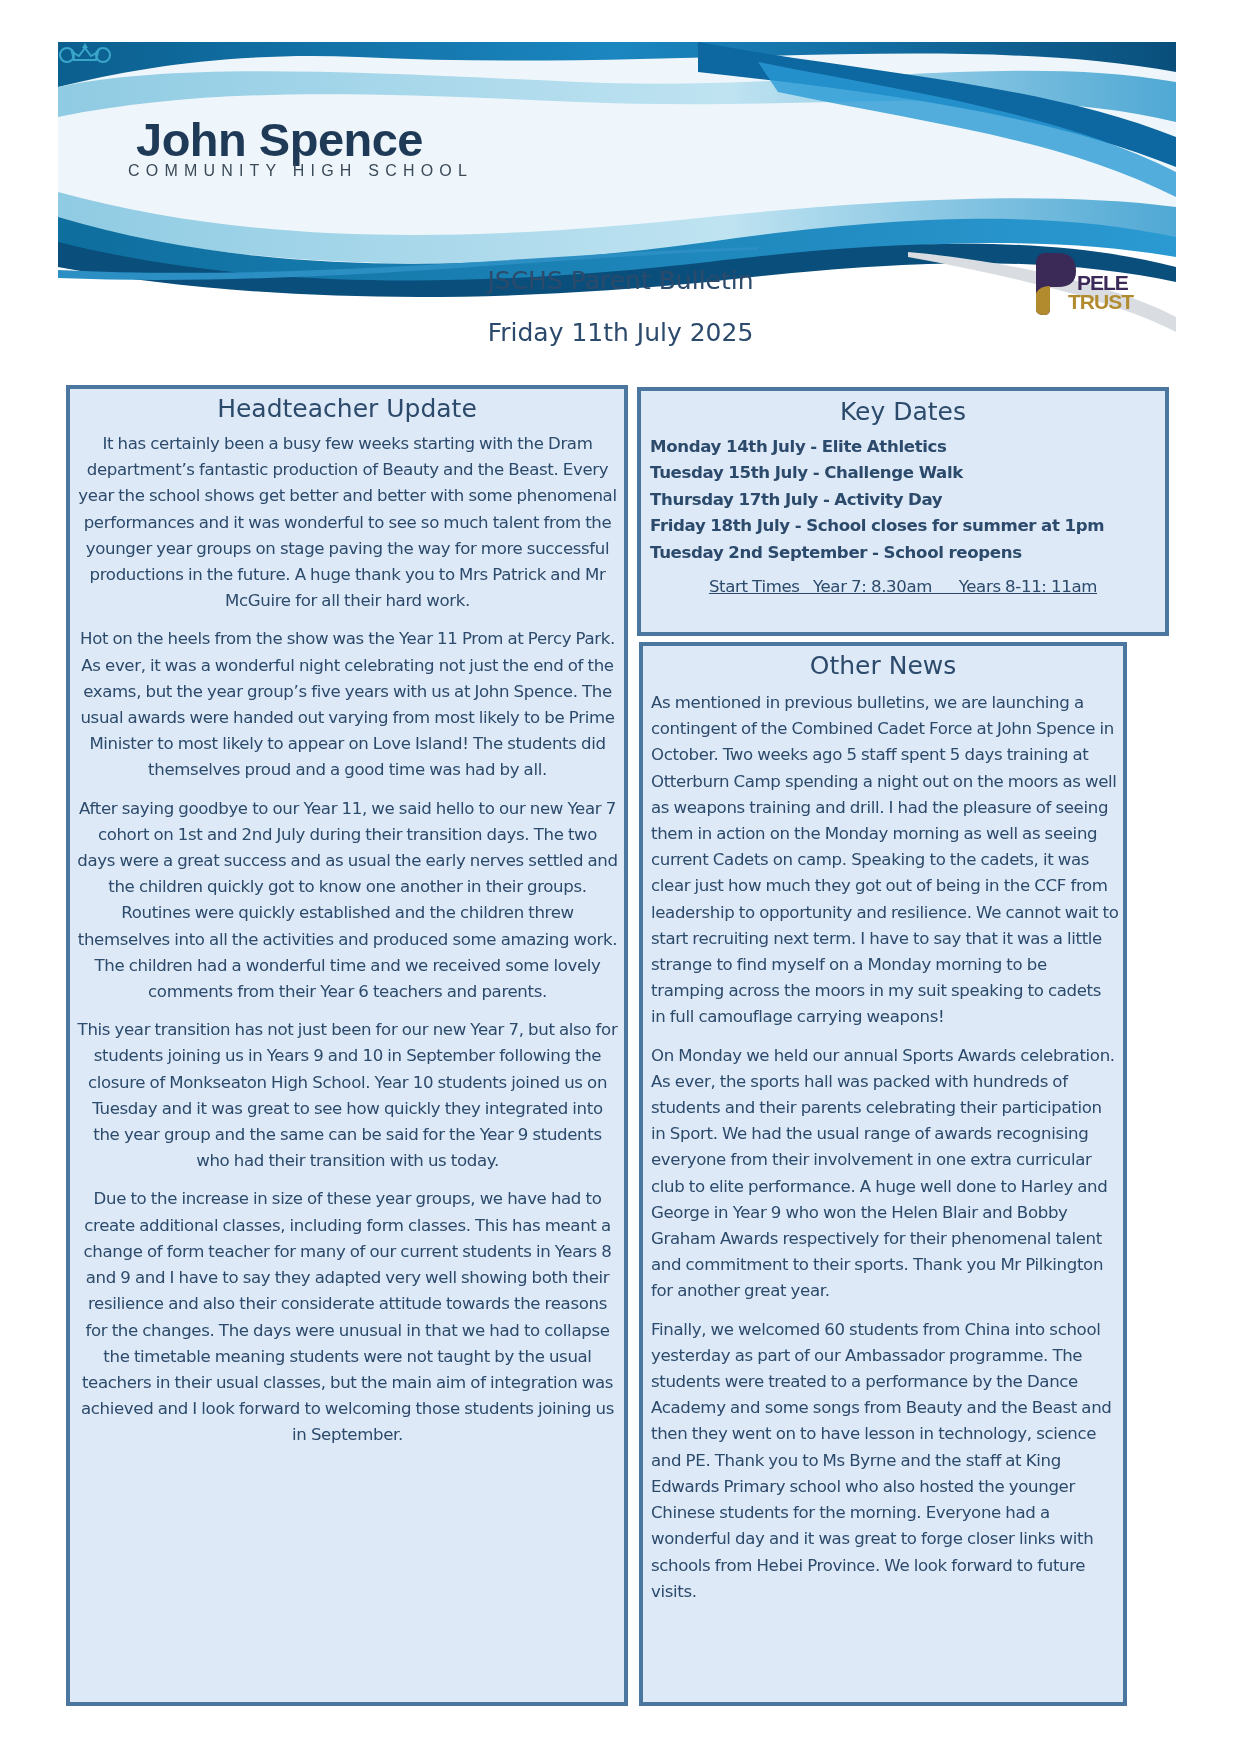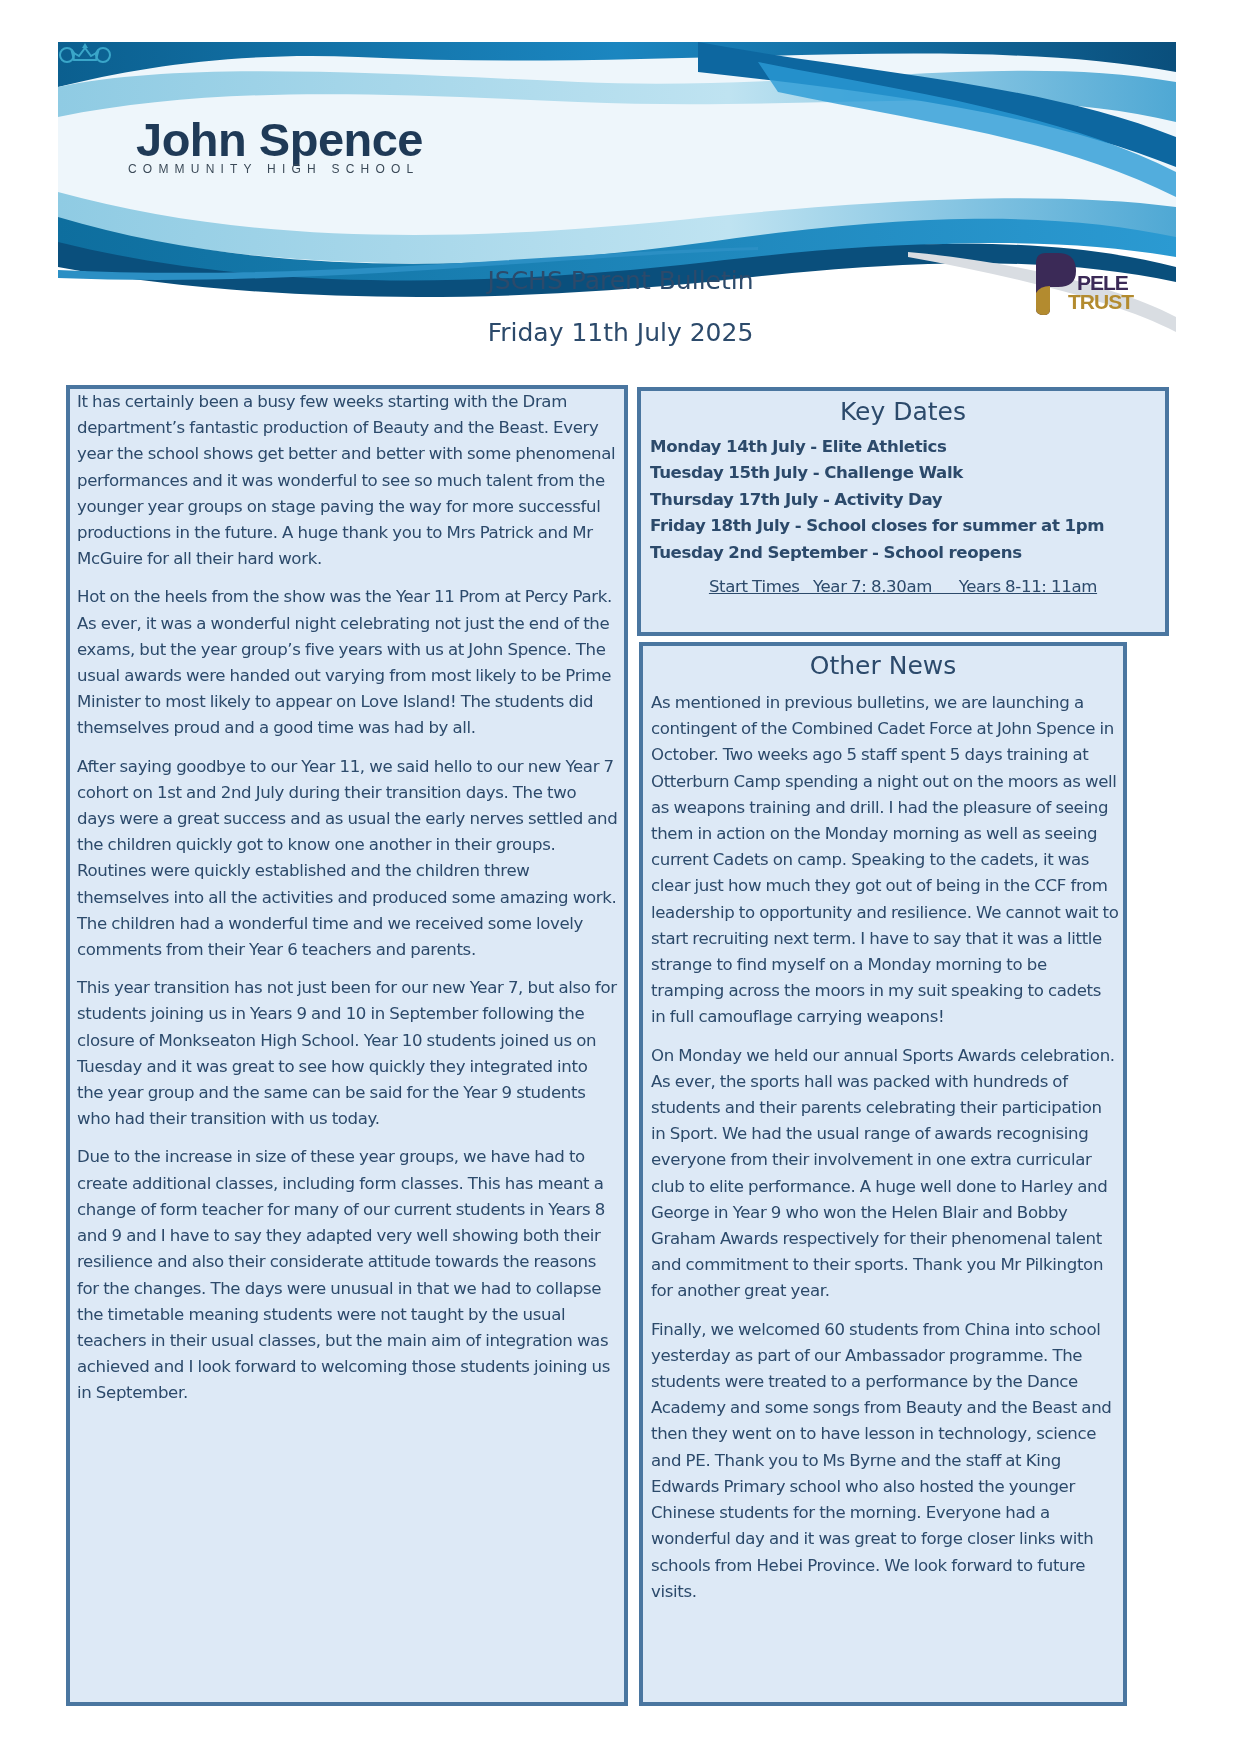--- a/index.html
+++ b/index.html
@@ -5,21 +5,21 @@
   html, body { margin: 0; padding: 0; background: #ffffff; }
   body { width: 1241px; height: 1755px; position: relative; overflow: hidden;
          font-family: "DejaVu Sans", "Liberation Sans", sans-serif; color: #2c4a6b; }
 
   
   .banner { position: absolute; left: 58px; top: 42px; width: 1118px; height: 290px; overflow: hidden; }
   .banner svg { position: absolute; left: 0; top: 0; }
   .school-name { position: absolute; left: 78px; top: 70px; font-family: "Liberation Sans", sans-serif;
                  font-size: 47px; font-weight: bold; color: #1f3a57; letter-spacing: -0.5px; }
   .school-sub { position: absolute; left: 70px; top: 120px; font-family: "Liberation Sans", sans-serif;
-                font-size: 12px; letter-spacing: 6.2px; color: #3b4a58; }
+                font-size: 16px; letter-spacing: 6.2px; color: #3b4a58; }
   .crest { position: absolute; left: 256px; top: 48px; width: 54px; height: 26px; }
 
   .bulletin-title { position: absolute; left: 0; width: 1241px; text-align: center;
                     font-family: "DejaVu Sans", sans-serif; font-size: 25px; color: #2c4a6b; }
   .bulletin-title.t1 { top: 266px; }
   .bulletin-title.t2 { top: 318px; }
 
   .pele-logo { position: absolute; left: 1036px; top: 253px; width: 110px; height: 66px; }
   .pele-text { position: absolute; font-family: "Liberation Sans", sans-serif; font-weight: bold;
                font-size: 21px; line-height: 19px; letter-spacing: -1px; }
@@ -33,21 +33,21 @@
   .box-news { position: absolute; left: 639px; top: 642px; width: 488px; height: 1064px; }
 
   .box h2 { margin: 0; text-align: center; font-family: "DejaVu Sans", sans-serif; font-weight: normal;
             font-size: 25px; color: #2c4a6b; }
   .box-head h2 { margin-top: 5px; margin-bottom: 8px; }
   .box-dates h2 { margin-top: 6px; margin-bottom: 8px; }
   .box-news h2 { margin-top: 5px; margin-bottom: 10px; }
 
   .body-text p { margin: 0 0 12px 0; font-family: "DejaVu Sans", sans-serif; font-size: 16.6px;
                  line-height: 26.2px; color: #2c4a6b; letter-spacing: -0.35px; word-spacing: -0.5px; }
-  .box-head .body-text { padding: 0 6px 0 7px; }
+  .box-head .body-text { padding: 0 6px 0 7px; text-align: center; }
   .box-news .body-text { padding: 0 4px 0 8px; }
 
   .dates-list { padding: 0 6px 0 9px; margin: 0; list-style: none; font-weight: bold; }
   .dates-list li { font-family: "DejaVu Sans", sans-serif; font-size: 16.6px; line-height: 26.4px;
                    color: #2c4a6b; letter-spacing: -0.35px; word-spacing: -0.5px; }
   .start-times { text-align: center; margin-top: 11px; font-size: 16.6px; letter-spacing: -0.35px;
                  text-decoration: underline; color: #2c4a6b; white-space: pre; word-spacing: -0.5px; }
 </style>
 </head>
 <body>
@@ -101,20 +101,21 @@
 <div class="bulletin-title t2">Friday 11th July 2025</div>
 
 <svg class="pele-logo" viewBox="0 0 110 66">
   <path d="M0 10 Q0 0 10 0 H22 Q40 0 40 18 Q40 34 22 34 H14 V56 Q14 62 8 62 Q0 62 0 56 Z" fill="#3b2a57"></path>
   <path d="M0 40 Q4 33 14 33 V56 Q14 62 8 62 Q0 62 0 56 Z" fill="#b38b2f"></path>
 </svg>
 <div class="pele-text pele">PELE</div>
 <div class="pele-text trust">TRUST</div>
 
 <section class="box box-head">
+  <h2>Headteacher Update</h2>
   <div class="body-text">
     <p>It has certainly been a busy few weeks starting with the Dram department’s fantastic production of Beauty and the Beast. Every year the school shows get better and better with some phenomenal performances and it was wonderful to see so much talent from the younger year groups on stage paving the way for more successful productions in the future. A huge thank you to Mrs Patrick and Mr McGuire for all their hard work.</p>
     <p>Hot on the heels from the show was the Year 11 Prom at Percy Park. As ever, it was a wonderful night celebrating not just the end of the exams, but the year group’s five years with us at John Spence. The usual awards were handed out varying from most likely to be Prime Minister to most likely to appear on Love Island! The students did themselves proud and a good time was had by all.</p>
     <p>After saying goodbye to our Year 11, we said hello to our new Year 7 cohort on 1st and 2nd July during their transition days. The two days were a great success and as usual the early nerves settled and the children quickly got to know one another in their groups. Routines were quickly established and the children threw themselves into all the activities and produced some amazing work. The children had a wonderful time and we received some lovely comments from their Year 6 teachers and parents.</p>
     <p>This year transition has not just been for our new Year 7, but also for students joining us in Years 9 and 10 in September following the closure of Monkseaton High School. Year 10 students joined us on Tuesday and it was great to see how quickly they integrated into the year group and the same can be said for the Year 9 students who had their transition with us today.</p>
     <p>Due to the increase in size of these year groups, we have had to create additional classes, including form classes. This has meant a change of form teacher for many of our current students in Years 8 and 9 and I have to say they adapted very well showing both their resilience and also their considerate attitude towards the reasons for the changes. The days were unusual in that we had to collapse the timetable meaning students were not taught by the usual teachers in their usual classes, but the main aim of integration was achieved and I look forward to welcoming those students joining us in September.</p>
   </div>
 </section>
 
 <section class="box box-dates">

